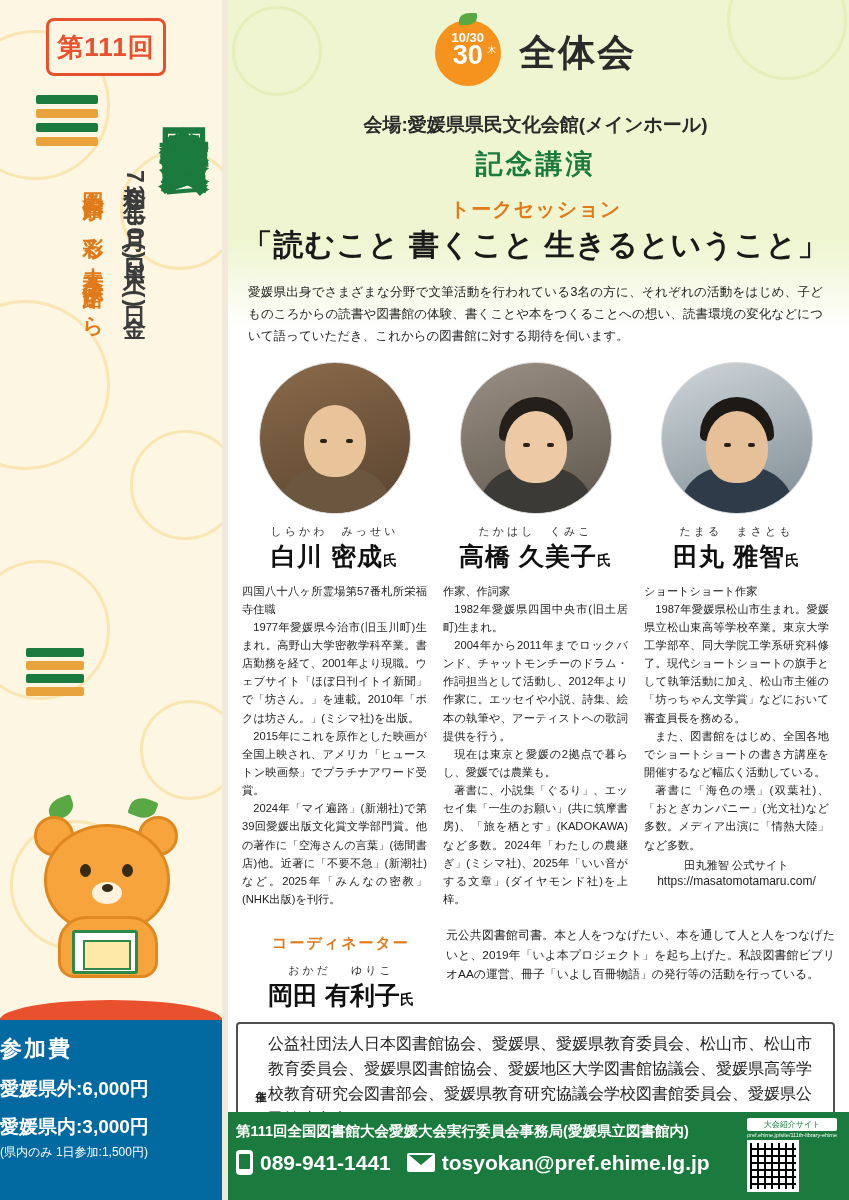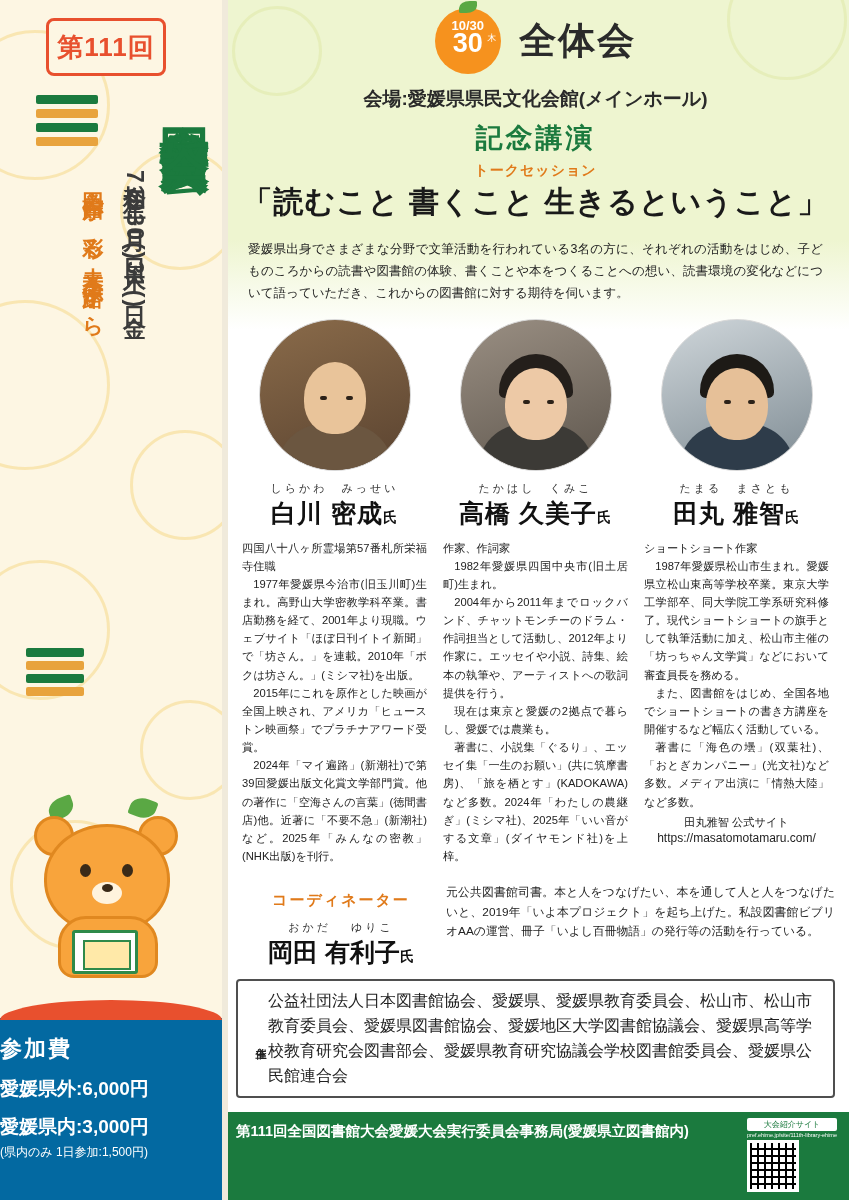--- a/index.html
+++ b/index.html
@@ -105,37 +105,37 @@
   .right {
     width: 627px; height: 1200px; position: relative;
     background: linear-gradient(#eef5d0 0px, #eef5d0 240px, #ffffff 330px, #ffffff 1200px);
     flex: 0 0 627px;
     overflow: hidden;
   }
   .r-citrus { position: absolute; border-radius: 50%; border: 3px solid #e3ecb4; opacity: .8; }
   .rc1 { width: 120px; height: 120px; left: 505px; top: -40px; }
   .rc2 { width: 90px; height: 90px; left: 10px; top: 6px; }
 
-  .hdr { position: relative; padding-top: 8px; text-align: center; z-index: 3;}
+  .hdr { position: relative; padding-top: 20px; text-align: center; z-index: 3;}
   .date-circle {
     display: inline-block; vertical-align: middle;
     width: 66px; height: 66px; border-radius: 50%;
     background: #f6921e; color: #fff; position: relative;
   }
   .dc-top { position: absolute; top: 10px; left: 0; width: 100%; font-size: 13px; font-weight: bold; }
   .dc-big { position: absolute; top: 22px; left: 0; width: 100%; font-size: 27px; font-weight: bold; line-height: 1; }
   .dc-side { position: absolute; top: 18px; right: 3px; font-size: 9px; writing-mode: vertical-rl; }
   .dc-leaf { position: absolute; top: -7px; left: 24px; width: 18px; height: 12px; background: #5aa844; border-radius: 60% 10% 60% 10%; }
   .hdr-title {
     display: inline-block; vertical-align: middle;
     font-size: 37px; font-weight: bold; color: #2a2a2a; margin-left: 14px; letter-spacing: 2px;
   }
-  .venue { text-align: center; font-size: 19px; font-weight: bold; color: #2a2a2a; margin-top: 12px; }
+  .venue { text-align: center; font-size: 19px; font-weight: bold; color: #2a2a2a; margin-top: 26px; }
   .kinen { text-align: center; font-size: 27px; font-weight: bold; color: #1b7a3e; margin-top: 8px; letter-spacing: 3px;}
-  .talk-label { text-align: center; font-size: 14px; font-weight: bold; color: #e07a1a; margin-top: 6px; letter-spacing: 1px;}
+  .talk-label { text-align: center; font-size: 20px; font-weight: bold; color: #e07a1a; margin-top: 14px; letter-spacing: 1px;}
   .talk-title { text-align: center; font-size: 30px; font-weight: bold; color: #1a1a1a; margin-top: 2px; letter-spacing: 1px;}
 
   .lead {
     margin: 16px 26px 0 26px; font-size: 12.5px; line-height: 1.75; color: #232323; text-align: justify;
   }
 
   .speakers { display: flex; margin-top: 14px; padding: 0 12px; }
   .spk { flex: 1 1 0; padding: 0 8px; }
   .spk-photo {
     width: 152px; height: 152px; border-radius: 50%; margin: 0 auto;
@@ -374,20 +374,30 @@
         </div>
     </div>
 
     <div class="sponsors">
       <div class="sp-badge">主催</div>
       <div class="sp-text">公益社団法人日本図書館協会、愛媛県、愛媛県教育委員会、松山市、松山市教育委員会、愛媛県図書館協会、愛媛地区大学図書館協議会、愛媛県高等学校教育研究会図書部会、愛媛県教育研究協議会学校図書館委員会、愛媛県公民館連合会</div>
     </div>
 
     <div class="footer">
       <div class="ft-org">第111回全国図書館大会愛媛大会実行委員会事務局(愛媛県立図書館内)</div>
+      <div class="ft-contact">
+        <div class="ft-tel">
+          <span class="ic-phone"></span>
+          <span>089-941-1441</span>
+        </div>
+        <div class="ft-mail">
+          <span class="ic-mail"></span>
+          <span>tosyokan@pref.ehime.lg.jp</span>
+        </div>
+      </div>
       <div class="qr-box">
         <div class="qr-label">大会紹介サイト</div>
         <div class="qr-sub">pref.ehime.jp/site/111th-library-ehime</div>
         <div class="qr"></div>
       </div>
     </div>
   </div>
 </div>
 
 </body></html>

